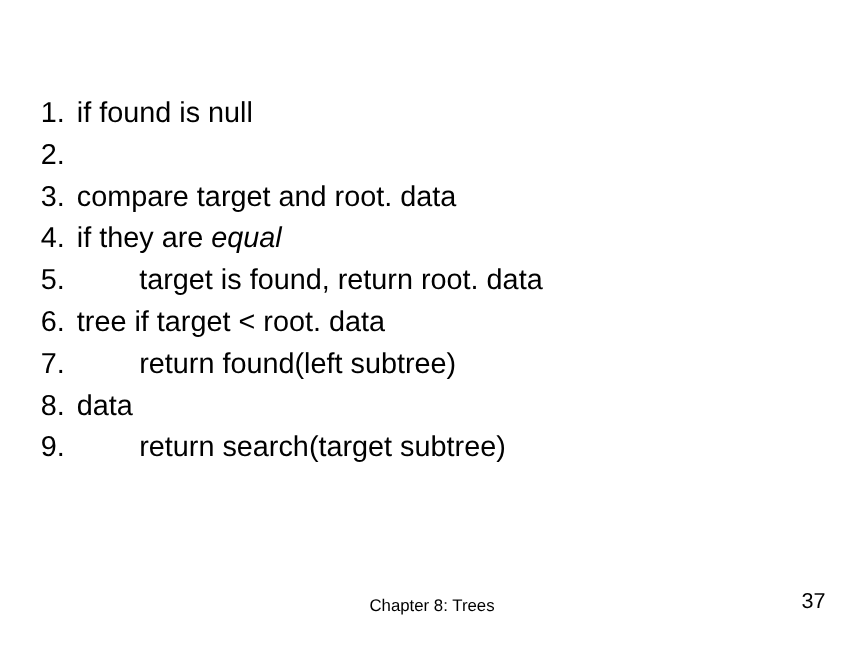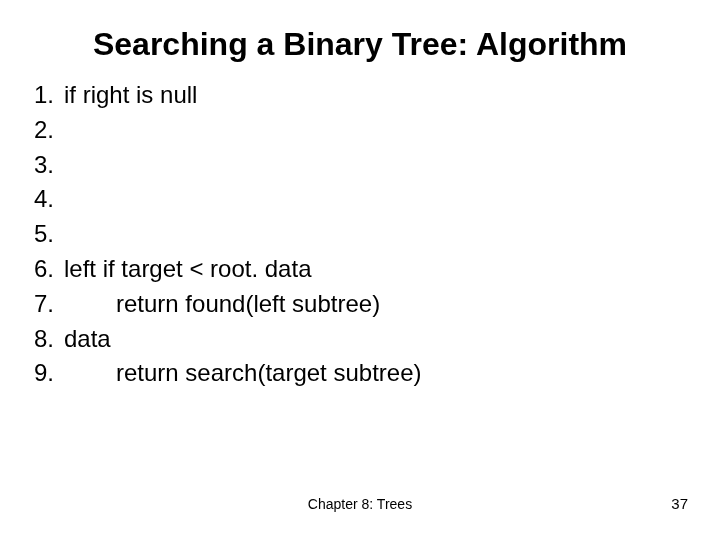--- a/index.html
+++ b/index.html
@@ -57,50 +57,52 @@
     position: absolute;
     bottom: 28px;
     width: 720px;
     text-align: center;
     font-size: 14px;
   }
   .footer-right {
     position: absolute;
     bottom: 28px;
     right: 32px;
-    font-size: 15px;
+    font-size: 18px;
   }
 </style>
 </head>
 <body>
 
 <div class="slide">
 
-  <div class="title">Searching a Binary Tree: Algorithm</div>
 
   <div class="steps" id="steps-container">
       <div class="row">
         <span class="num">1.</span>
-        <span class="text"><span>if right is </span><span class="b">null</span></span>
+        <span class="text"><span>if found is </span><span class="b">null</span></span>
       </div>
       <div class="row">
         <span class="num">2.</span>
       </div>
       <div class="row">
         <span class="num">3.</span>
+        <span class="text"><span>compare </span><span class="b">target</span><span> and </span><span class="b">root. data</span></span>
       </div>
       <div class="row">
         <span class="num">4.</span>
+        <span class="text"><span>if they are </span><span class="i">equal</span></span>
       </div>
       <div class="row">
         <span class="num">5.</span>
+        <span class="text"><span class="indent"></span><span class="b">target</span><span> is found, return </span><span class="b">root. data</span></span>
       </div>
       <div class="row">
         <span class="num">6.</span>
-        <span class="text"><span>left if </span><span class="b">target &lt; root. data</span></span>
+        <span class="text"><span>tree if </span><span class="b">target &lt; root. data</span></span>
       </div>
       <div class="row">
         <span class="num">7.</span>
         <span class="text"><span class="indent"></span><span>return found(left subtree)</span></span>
       </div>
       <div class="row">
         <span class="num">8.</span>
         <span class="text"><span>data</span></span>
       </div>
       <div class="row">

